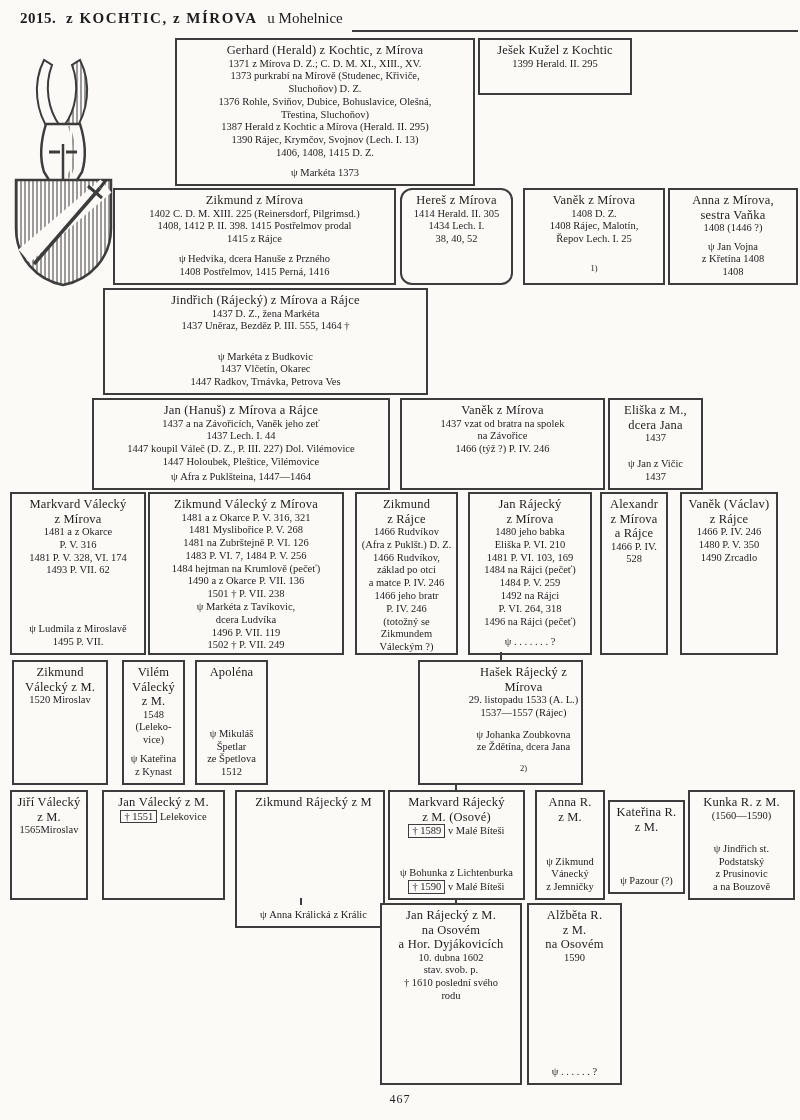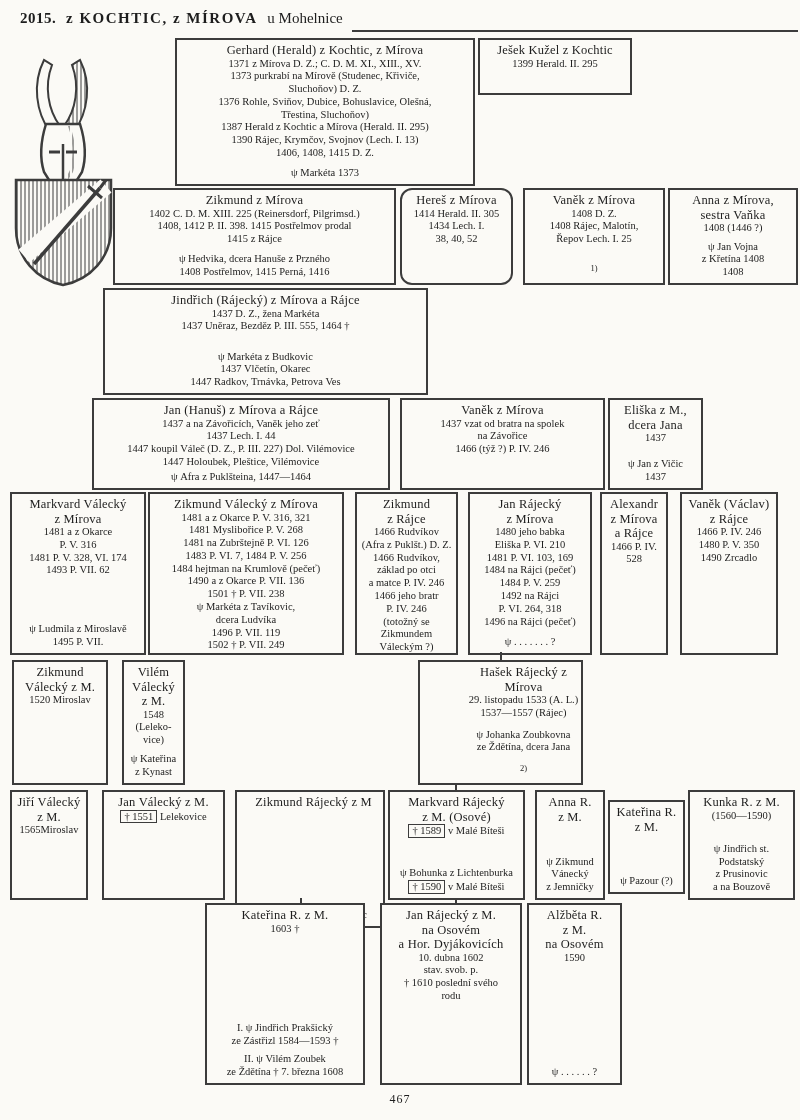--- a/index.html
+++ b/index.html
@@ -230,20 +230,29 @@
       <div class="title">Válecký</div>
       <div class="title">z M.</div>
       <div class="body">1548</div>
       <div class="body">(Leleko-</div>
       <div class="body">vice)</div>
       <div class="spouse">
         <div class="sp">ψ Kateřina</div>
         <div class="sp">z Kynast</div>
       </div>
     </div>
+    <div class="box" style="left: 195px; top: 660px; width: 73px; height: 125px;">
+      <div class="title">Apoléna</div>
+      <div class="spouse">
+        <div class="sp">ψ Mikuláš</div>
+        <div class="sp">Špetlar</div>
+        <div class="sp">ze Špetlova</div>
+        <div class="sp">1512</div>
+      </div>
+    </div>
     <div class="box" style="left: 418px; top: 660px; width: 165px; height: 125px; padding-left: 48px;">
       <div class="title">Hašek Rájecký z Mírova</div>
       <div class="body">29. listopadu 1533 (A. L.)</div>
       <div class="body">1537—1557 (Rájec)</div>
       <div class="spouse">
         <div class="sp">ψ Johanka Zoubkovna</div>
         <div class="sp">ze Ždětína, dcera Jana</div>
       </div>
       <div class="footnote">2)</div>
     </div>
@@ -288,31 +297,20 @@
       </div>
     </div>
     <div class="box" style="left: 688px; top: 790px; width: 107px; height: 110px;">
       <div class="title">Kunka R. z M.</div>
       <div class="body">(1560—1590)</div>
       <div class="spouse">
         <div class="sp">ψ Jindřich st.</div>
         <div class="sp">Podstatský</div>
         <div class="sp">z Prusinovic</div>
         <div class="sp">a na Bouzově</div>
-      </div>
-    </div>
-    <div class="box" style="left: 205px; top: 903px; width: 160px; height: 182px;">
-      <div class="title">Kateřina R. z M.</div>
-      <div class="body">1603 †</div>
-      <div class="spouse">
-        <div class="sp">I. ψ Jindřich Prakšický</div>
-        <div class="sp">ze Zástřizl 1584—1593 †</div>
-        <div class="gap"></div>
-        <div class="sp">II. ψ Vilém Zoubek</div>
-        <div class="sp">ze Ždětína † 7. března 1608</div>
       </div>
     </div>
     <div class="box" style="left: 380px; top: 903px; width: 142px; height: 182px;">
       <div class="title">Jan Rájecký z M.</div>
       <div class="title">na Osovém</div>
       <div class="title">a Hor. Dyjákovicích</div>
       <div class="body">10. dubna 1602</div>
       <div class="body">stav. svob. p.</div>
       <div class="body">† 1610 poslední svého</div>
       <div class="body">rodu</div>

